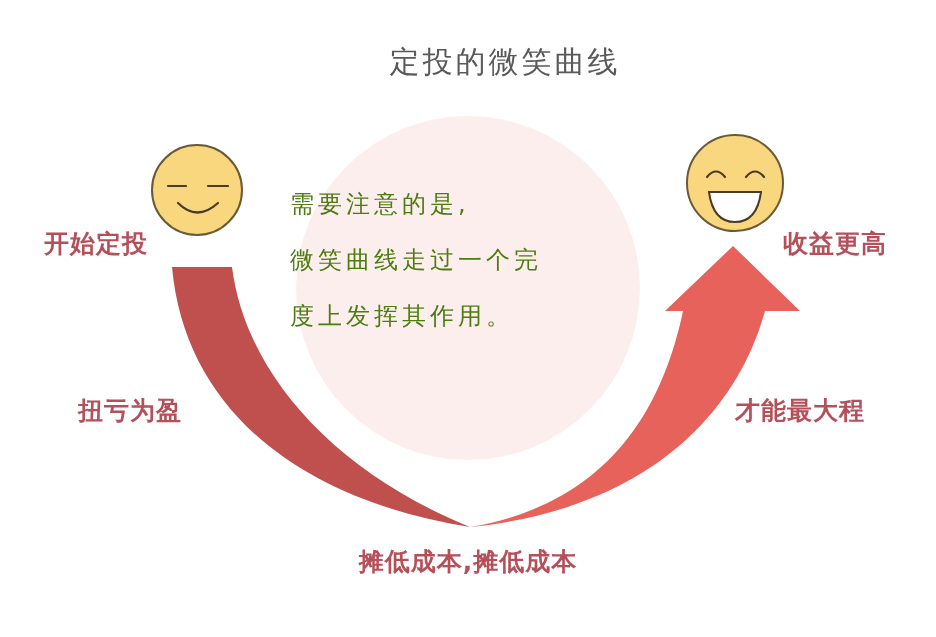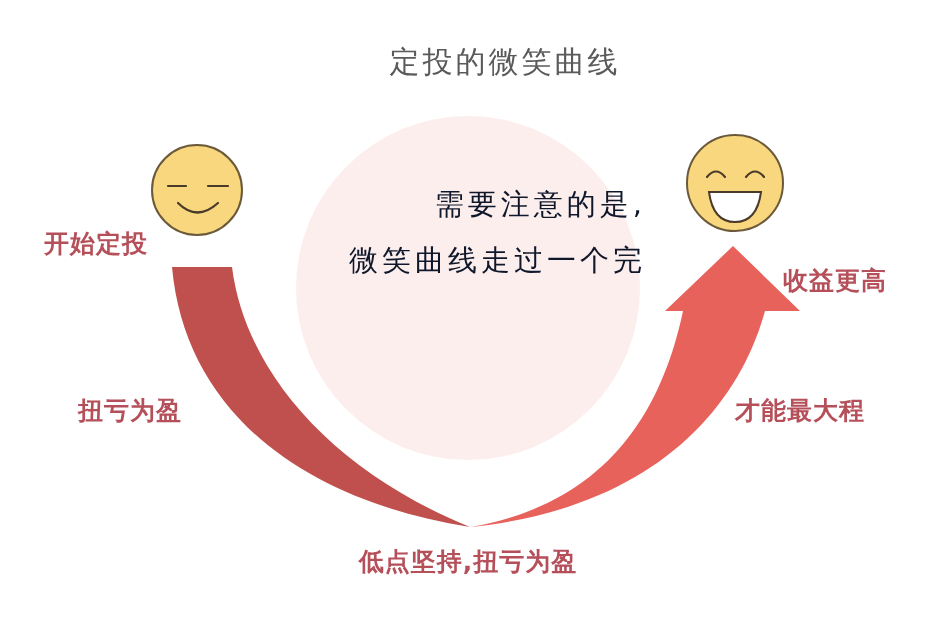--- a/index.html
+++ b/index.html
@@ -3,22 +3,22 @@
 <meta charset="utf-8">
 <style>
   html, body { margin: 0; padding: 0; background: #ffffff; }
   body { width: 936px; height: 637px; position: relative; overflow: hidden;
          font-family: "DejaVu Sans", "Liberation Sans", sans-serif; }
   .title { position: absolute; left: 0; width: 936px; top: 42px; text-align: center;
            font-size: 30px; color: #5a5a5a; letter-spacing: 3px; padding-left: 37px; }
   svg.diagram { position: absolute; left: 0; top: 0; }
   .label { position: absolute; font-size: 25px; color: #b5505a; white-space: nowrap;
            transform: translate(-50%, -50%); letter-spacing: 1px; font-weight: bold; }
-  .note { position: absolute; left: 290px; top: 176px; width: 356px; text-align: right;
-          font-size: 29px; line-height: 56px; color: #0f172a; letter-spacing: 4px; }
+  .note { position: absolute; left: 290px; top: 176px; width: 356px; text-align: left;
+          font-size: 24px; line-height: 56px; color: #4d7c0f; letter-spacing: 4px; }
   .note div { white-space: nowrap; }
 </style>
 </head>
 <body>
 
 <div class="title">定投的微笑曲线</div>
 
 <svg class="diagram" width="936" height="637" viewBox="0 0 936 637">
 
   <circle cx="468" cy="288" r="172" fill="#fdeeee"></circle>
@@ -38,19 +38,20 @@
     <circle cx="735" cy="183" r="48" fill="#f9d77e" stroke="#6b5a3a" stroke-width="2"></circle>
     <path d="M707 177 Q 716 166 725 177" fill="none" stroke="#4a3a2a" stroke-width="2.2" stroke-linecap="round"></path>
     <path d="M746 177 Q 755 166 764 177" fill="none" stroke="#4a3a2a" stroke-width="2.2" stroke-linecap="round"></path>
     <path d="M709 192 L 761 192 Q 757 222 735 222 Q 713 222 709 192 Z" fill="#ffffff" stroke="#4a3a2a" stroke-width="2"></path>
   </g>
 </svg>
 
 <div class="note">
   <div>需要注意的是,</div>
   <div>微笑曲线走过一个完</div>
+  <div>度上发挥其作用。</div>
 </div>
 
 <div class="label" style="left:96px; top:243px;">开始定投</div>
-<div class="label" style="left:835px; top:243px;margin-top:37px;">收益更高</div>
+<div class="label" style="left:835px; top:243px;">收益更高</div>
 <div class="label" style="left:130px; top:410px;">扭亏为盈</div>
 <div class="label" style="left:800px; top:410px;">才能最大程</div>
-<div class="label" style="left:468px; top:561px;">低点坚持,扭亏为盈</div>
+<div class="label" style="left:468px; top:561px;">摊低成本,摊低成本</div>
 
 </body></html>

